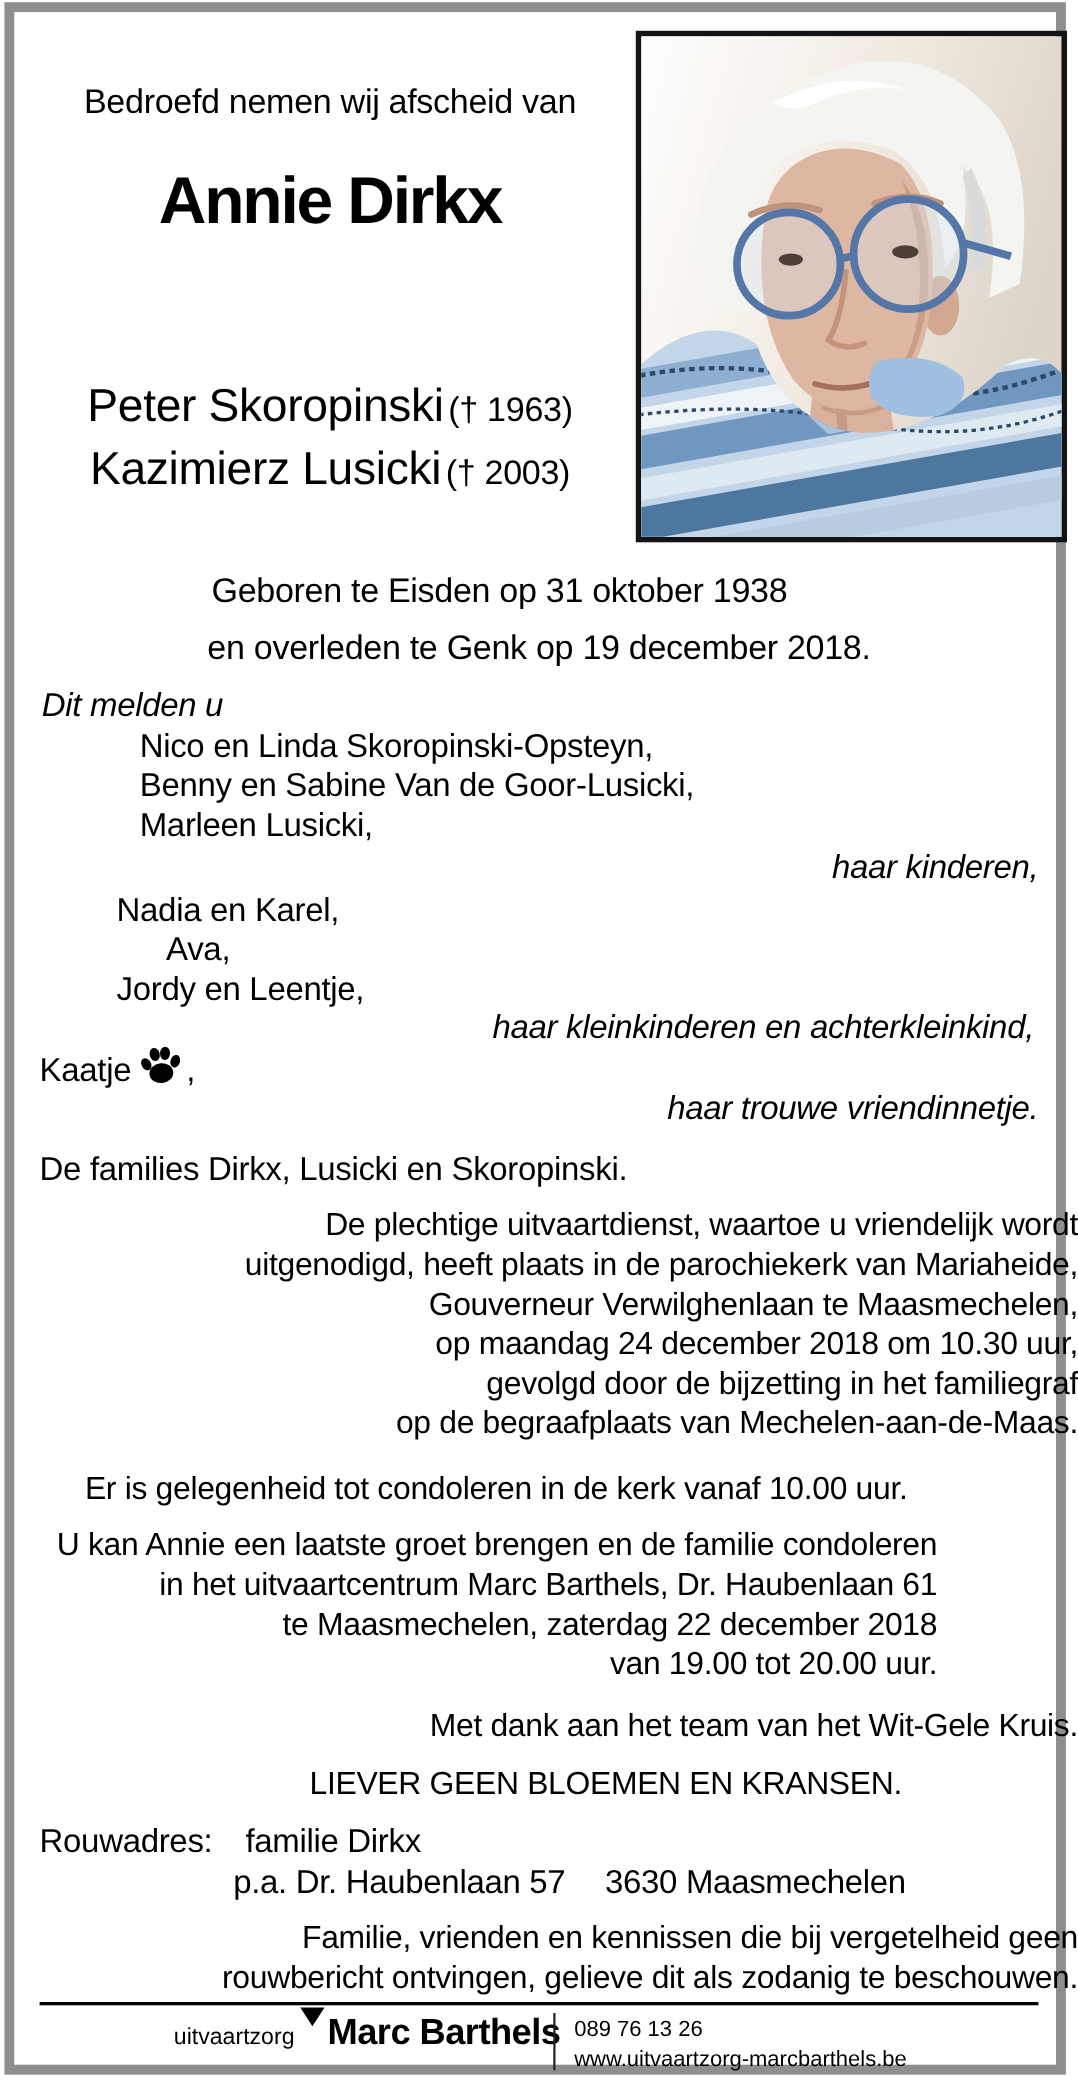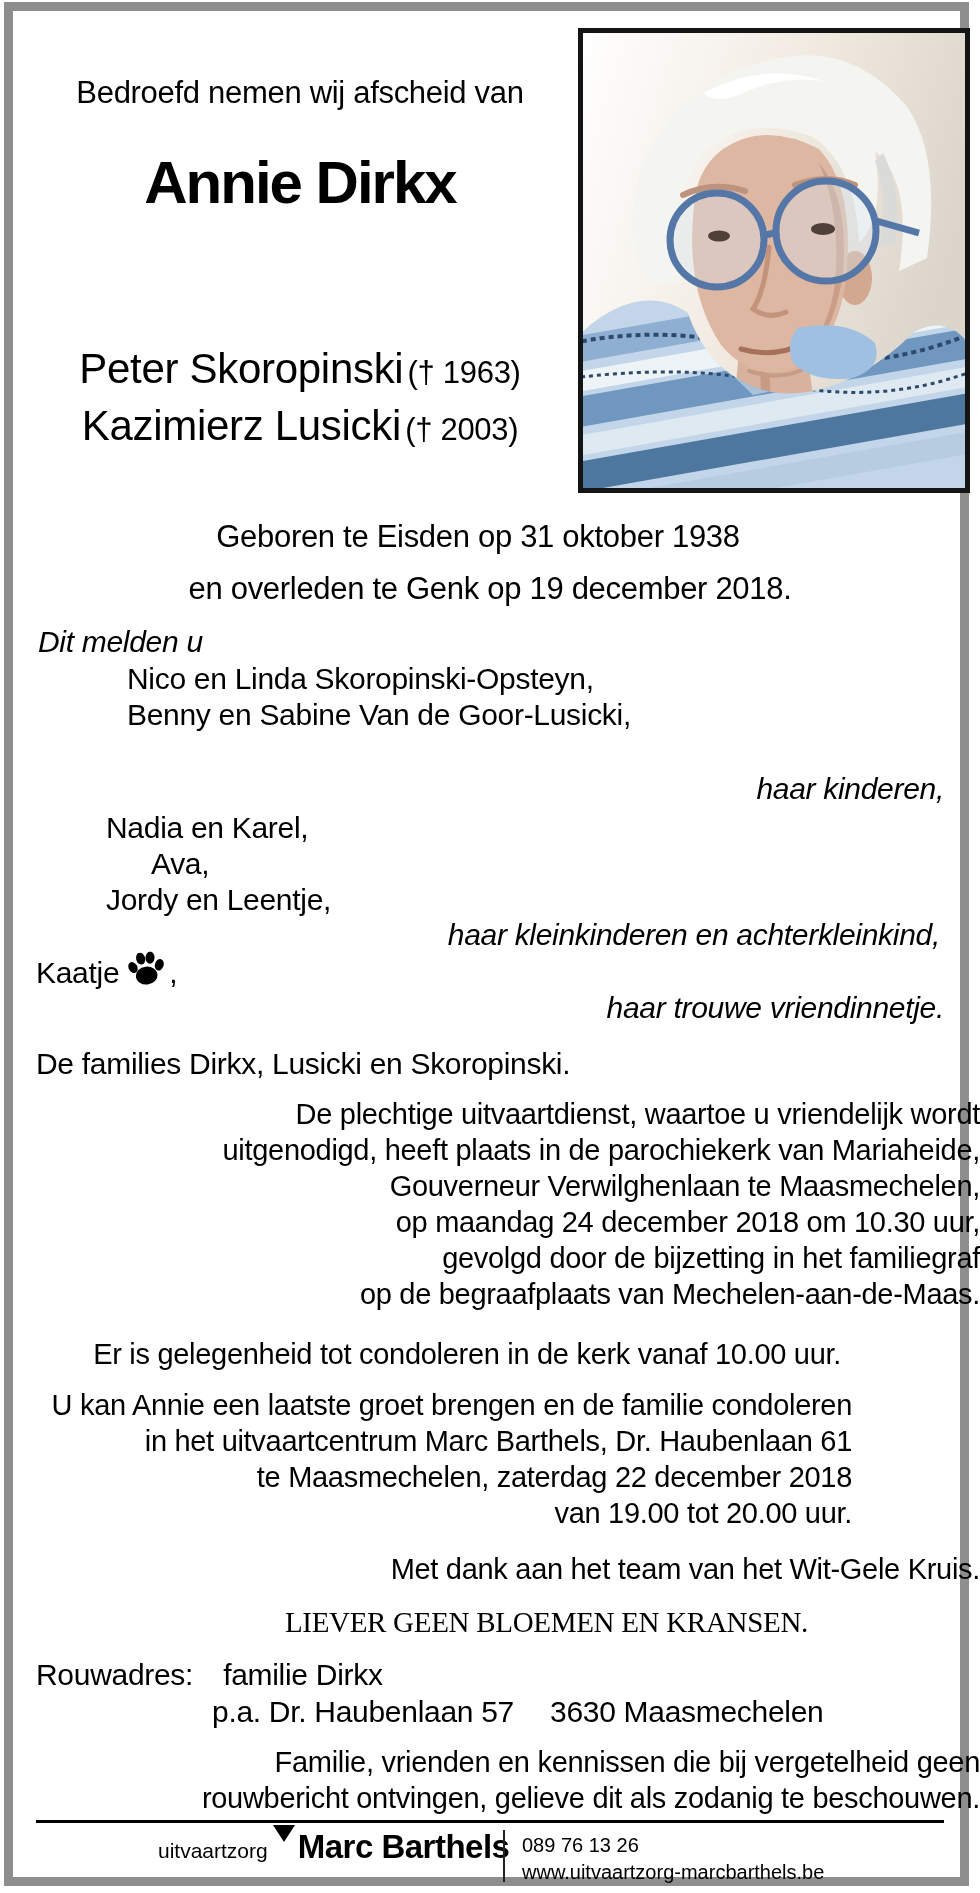--- a/index.html
+++ b/index.html
@@ -108,28 +108,29 @@
         <rect x="-80" y="432" width="560" height="22" fill="#b7cce1" transform="rotate(-10 190 360)"></rect>
         <path d="M-10,310 Q90,290 180,318 Q280,345 390,300" stroke="#2d4a6b" stroke-width="4" fill="none" stroke-dasharray="5 4"></path>
         <path d="M-10,345 Q110,330 200,352 Q300,372 390,338" stroke="#2d4a6b" stroke-width="3" fill="none" stroke-dasharray="4 4"></path>
         <path d="M120,285 Q150,330 190,358 L170,362 Q135,330 108,292Z" fill="#a9c2dc"></path>
       </g>
 
       <path d="M215,295 Q265,285 292,310 Q300,335 270,345 Q230,350 210,330 Q202,308 215,295Z" fill="#9fc0e0"></path>
     </svg>
   </div>
 
-  <div class="abs c b31" style="left:0;top:518px;width:908px;padding-left:24px;">Geboren te Eisden op 31 oktober 1938</div>
+  <div class="abs c b31" style="left:0;top:518px;width:908px;">Geboren te Eisden op 31 oktober 1938</div>
   <div class="abs c b31" style="left:0;top:570px;width:980px;">en overleden te Genk op 19 december 2018.</div>
 
   <div class="abs it b30" style="left:38px;top:624px;">Dit melden u</div>
 
   <div class="abs b30" style="left:106px;top:661px;margin-left:21px;">
     <div>Nico en Linda Skoropinski-Opsteyn,</div>
     <div>Benny en Sabine Van de Goor-Lusicki,</div>
+    <div>Marleen Lusicki,</div>
   </div>
 
   <div class="abs b30" style="left:106px;top:810px;">
     <div>Nadia en Karel,</div>
     <div class="indent45">Ava,</div>
     <div>Jordy en Leentje,</div>
   </div>
 
   <div class="abs r it b30" style="left:0;top:771px;width:944px;">haar kinderen,</div>
 
@@ -151,32 +152,32 @@
 
   <div class="abs c b29" style="left:0;top:1096px;width:980px;">
     <div>De plechtige uitvaartdienst, waartoe u vriendelijk wordt</div>
     <div>uitgenodigd, heeft plaats in de parochiekerk van Mariaheide,</div>
     <div>Gouverneur Verwilghenlaan te Maasmechelen,</div>
     <div>op maandag 24 december 2018 om 10.30 uur,</div>
     <div>gevolgd door de bijzetting in het familiegraf</div>
     <div>op de begraafplaats van Mechelen-aan-de-Maas.</div>
   </div>
 
-  <div class="abs c b29" style="left:16px;top:1336px;width:825px;">Er is gelegenheid tot condoleren in de kerk vanaf 10.00 uur.</div>
+  <div class="abs c b29" style="left:0;top:1336px;width:825px;">Er is gelegenheid tot condoleren in de kerk vanaf 10.00 uur.</div>
 
   <div class="abs c b29" style="left:0;top:1387px;width:852px;">
     <div>U kan Annie een laatste groet brengen en de familie condoleren</div>
     <div>in het uitvaartcentrum Marc Barthels, Dr. Haubenlaan 61</div>
     <div>te Maasmechelen, zaterdag 22 december 2018</div>
     <div>van 19.00 tot 20.00 uur.</div>
   </div>
 
   <div class="abs c b29" style="left:0;top:1551px;width:980px;">Met dank aan het team van het Wit-Gele Kruis.</div>
 
-  <div class="abs c b29" style="left:0;top:1604px;width:808px;font-family:Liberation Serif, serif;">LIEVER GEEN BLOEMEN EN KRANSEN.</div>
+  <div class="abs c b29" style="left:12px;top:1604px;width:808px;">LIEVER GEEN BLOEMEN EN KRANSEN.</div>
 
   <div class="abs b30" style="left:36px;top:1657px;">
     <span>Rouwadres:</span>
     <span class="gap22">familie Dirkx</span>
   </div>
   <div class="abs b30" style="left:212px;top:1694px;">
     <span>p.a. Dr. Haubenlaan 57</span>
     <span class="gap28">3630 Maasmechelen</span>
   </div>
 

